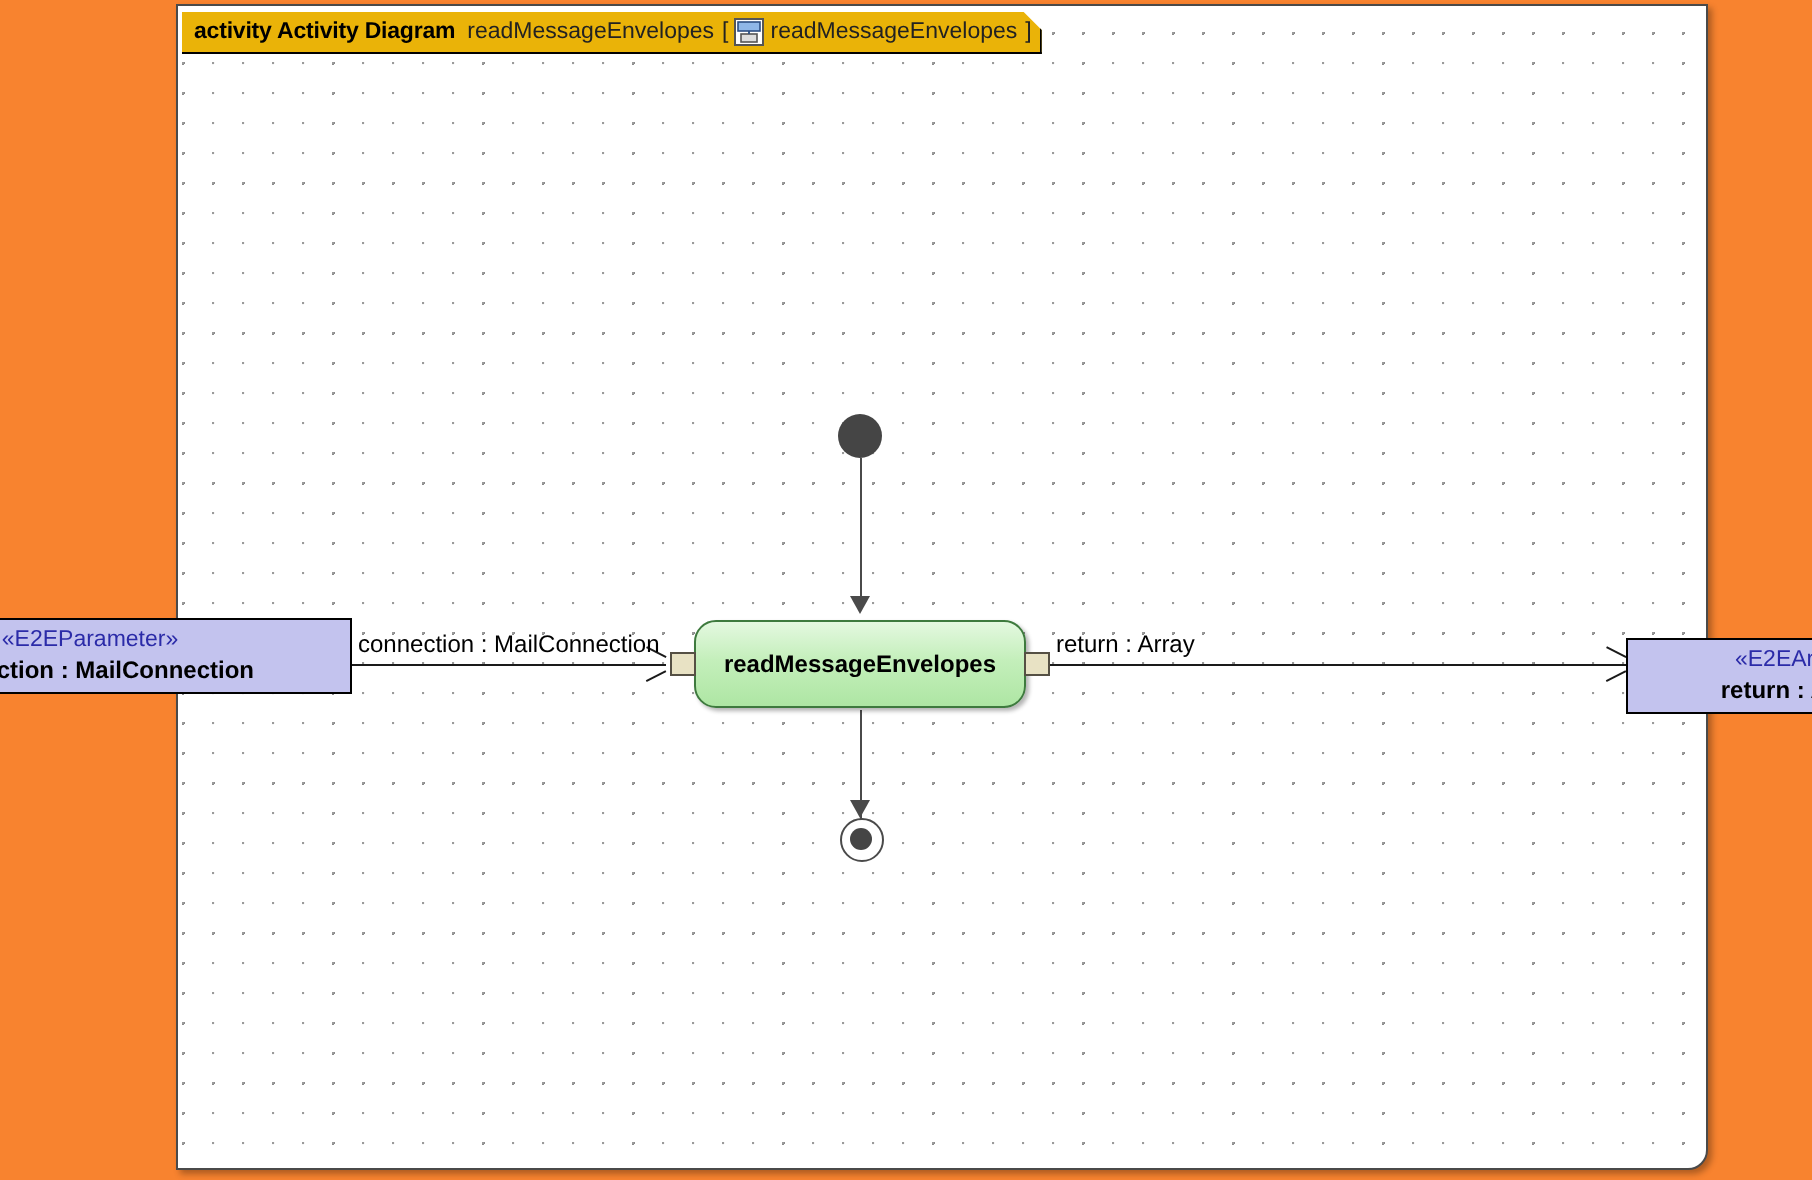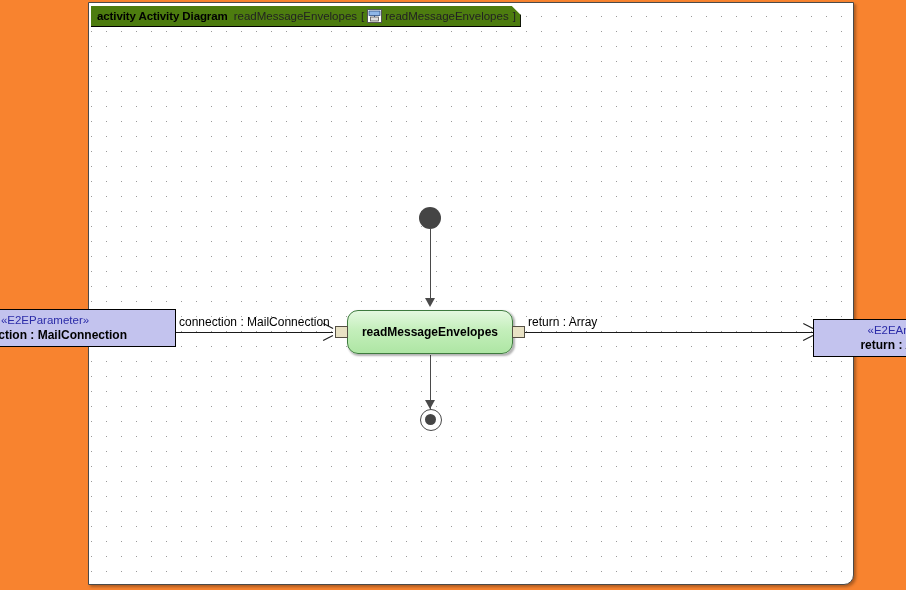--- a/index.html
+++ b/index.html
@@ -42,21 +42,21 @@
     background-position: 2px 13px, 2px 13px, 2px 13px;
     pointer-events: none;
   }
 
   
   #frame-header {
     position: absolute;
     left: 2px;
     top: 3px;
     height: 21px;
-    background: #4d7c0f;
+    background: #eab308;
     border: 1px solid #000000;
     border-top: none;
     border-left: none;
     box-sizing: border-box;
     display: flex;
     align-items: center;
     padding: 0 4px 0 6px;
     white-space: nowrap;
     
     clip-path: polygon(0 0, calc(100% - 9px) 0, 100% 9px, 100% 100%, 0 100%);

